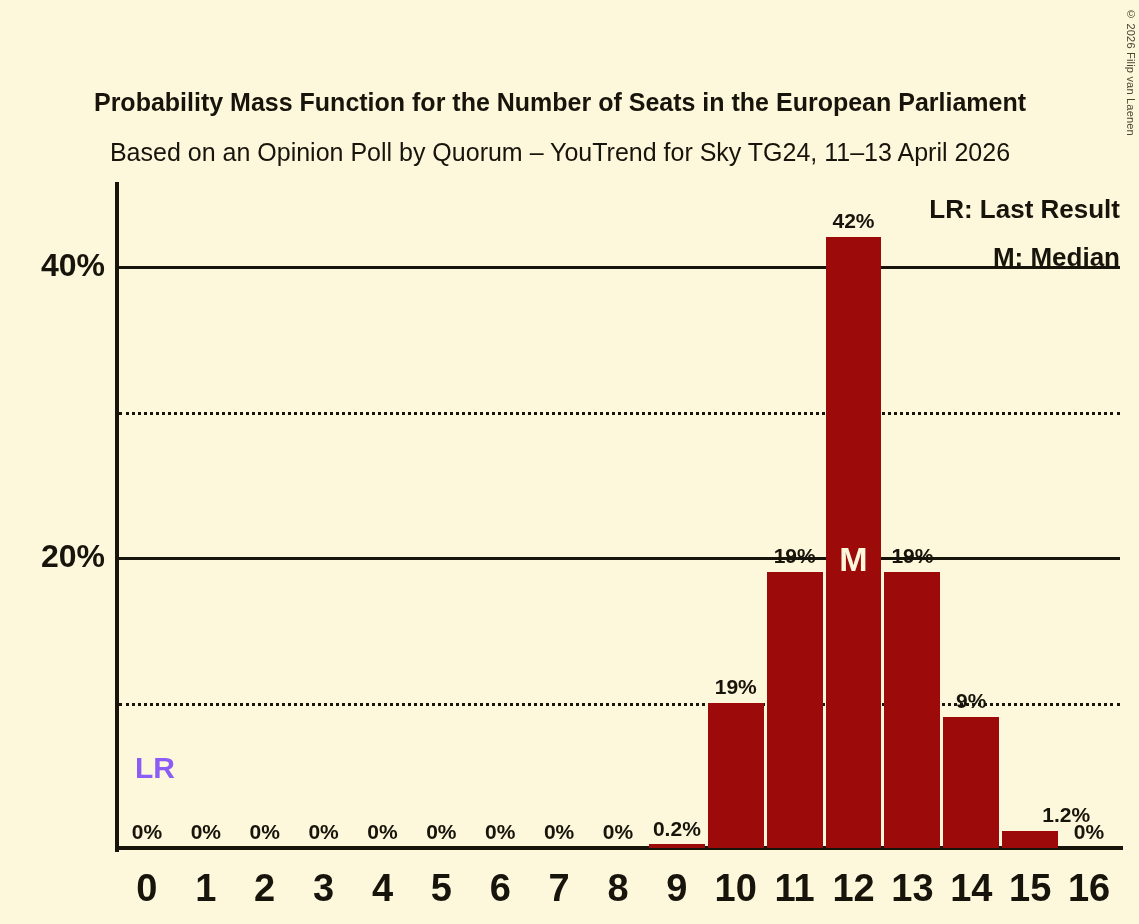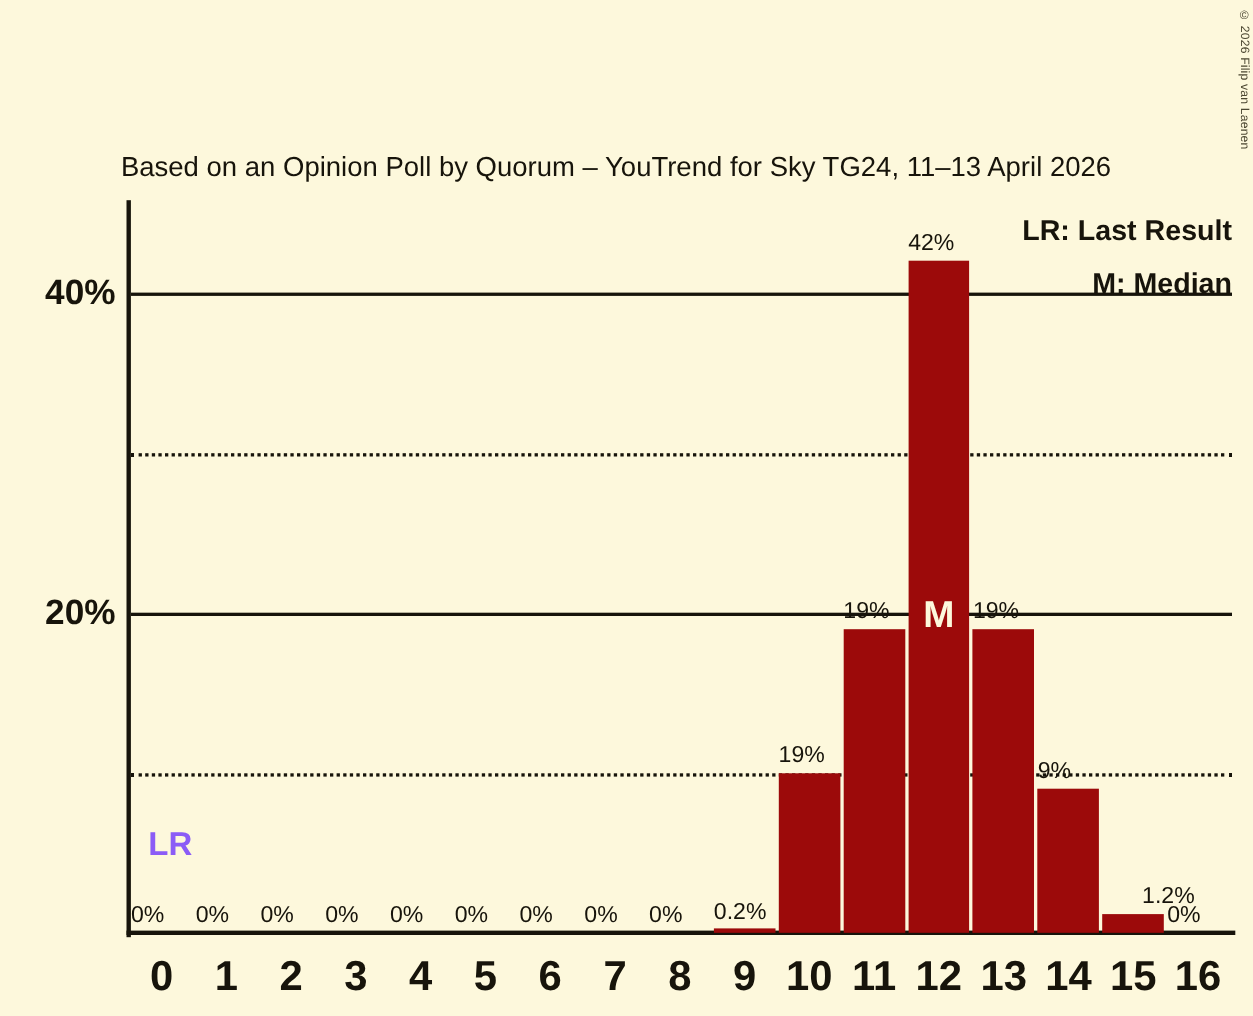--- a/index.html
+++ b/index.html
@@ -83,21 +83,22 @@
   }
 
   
   .bar {
     position: absolute;
     bottom: 0;
     background: #9c0a0a;
   }
   .bar-value {
     position: absolute;
-    font-size: 21px; font-weight: normal;
+    text-align: center;
+    font-size: 21px; font-weight: bold;
     line-height: 21px;
     white-space: nowrap;
     color: #17140b;
   }
   .median-mark {
     position: absolute;
     text-align: center;
     font-size: 34px; font-weight: bold;
     line-height: 34px;
     color: #fdf8dc;
@@ -133,20 +134,21 @@
     line-height: 48px;
     white-space: nowrap;
     color: #17140b;
   }
 </style>
 </head>
 <body>
 
 <div id="chart-root">
 
+  <div id="chart-subtitle">Probability Mass Function for the Number of Seats in the European Parliament</div>
   <div id="chart-source">Based on an Opinion Poll by Quorum – YouTrend for Sky TG24, 11–13 April 2026</div>
   <div id="copyright">© 2026 Filip van Laenen</div>
 
   <div id="y-axis-line"></div>
   <div id="x-axis-line"></div>
 
   <div id="plot">
       <div class="gridline dotted" style="top: 520.5px;"></div>
       <div class="gridline" style="top: 375px;"></div>
       <div class="gridline dotted" style="top: 229.5px;"></div>

